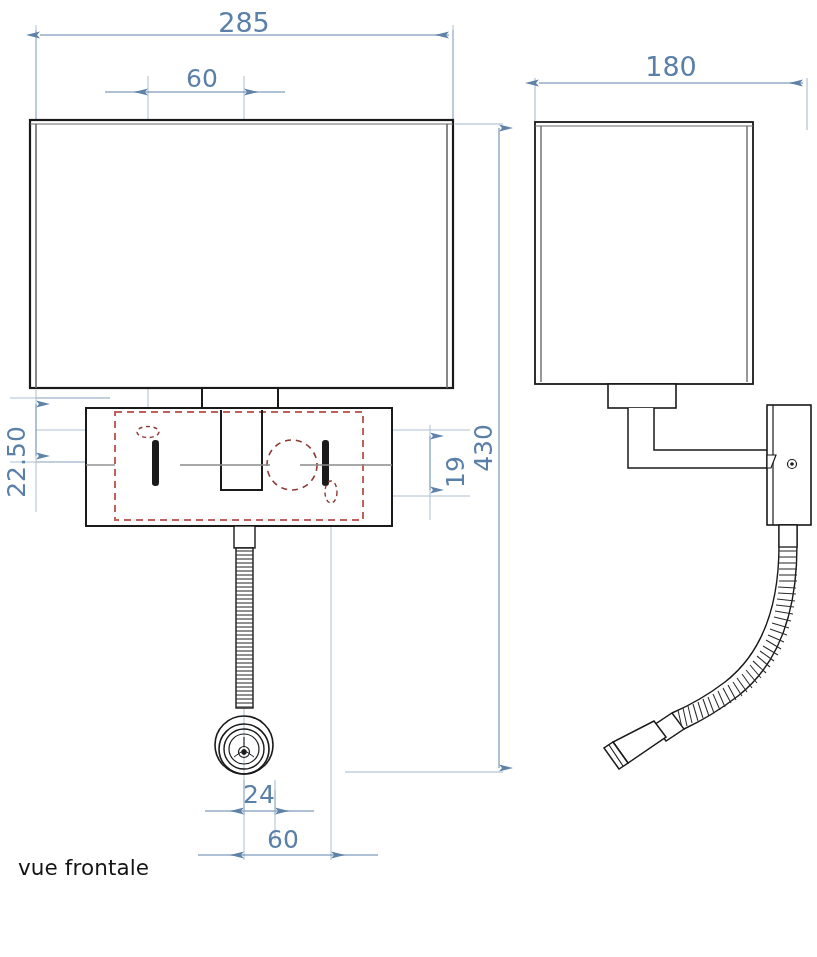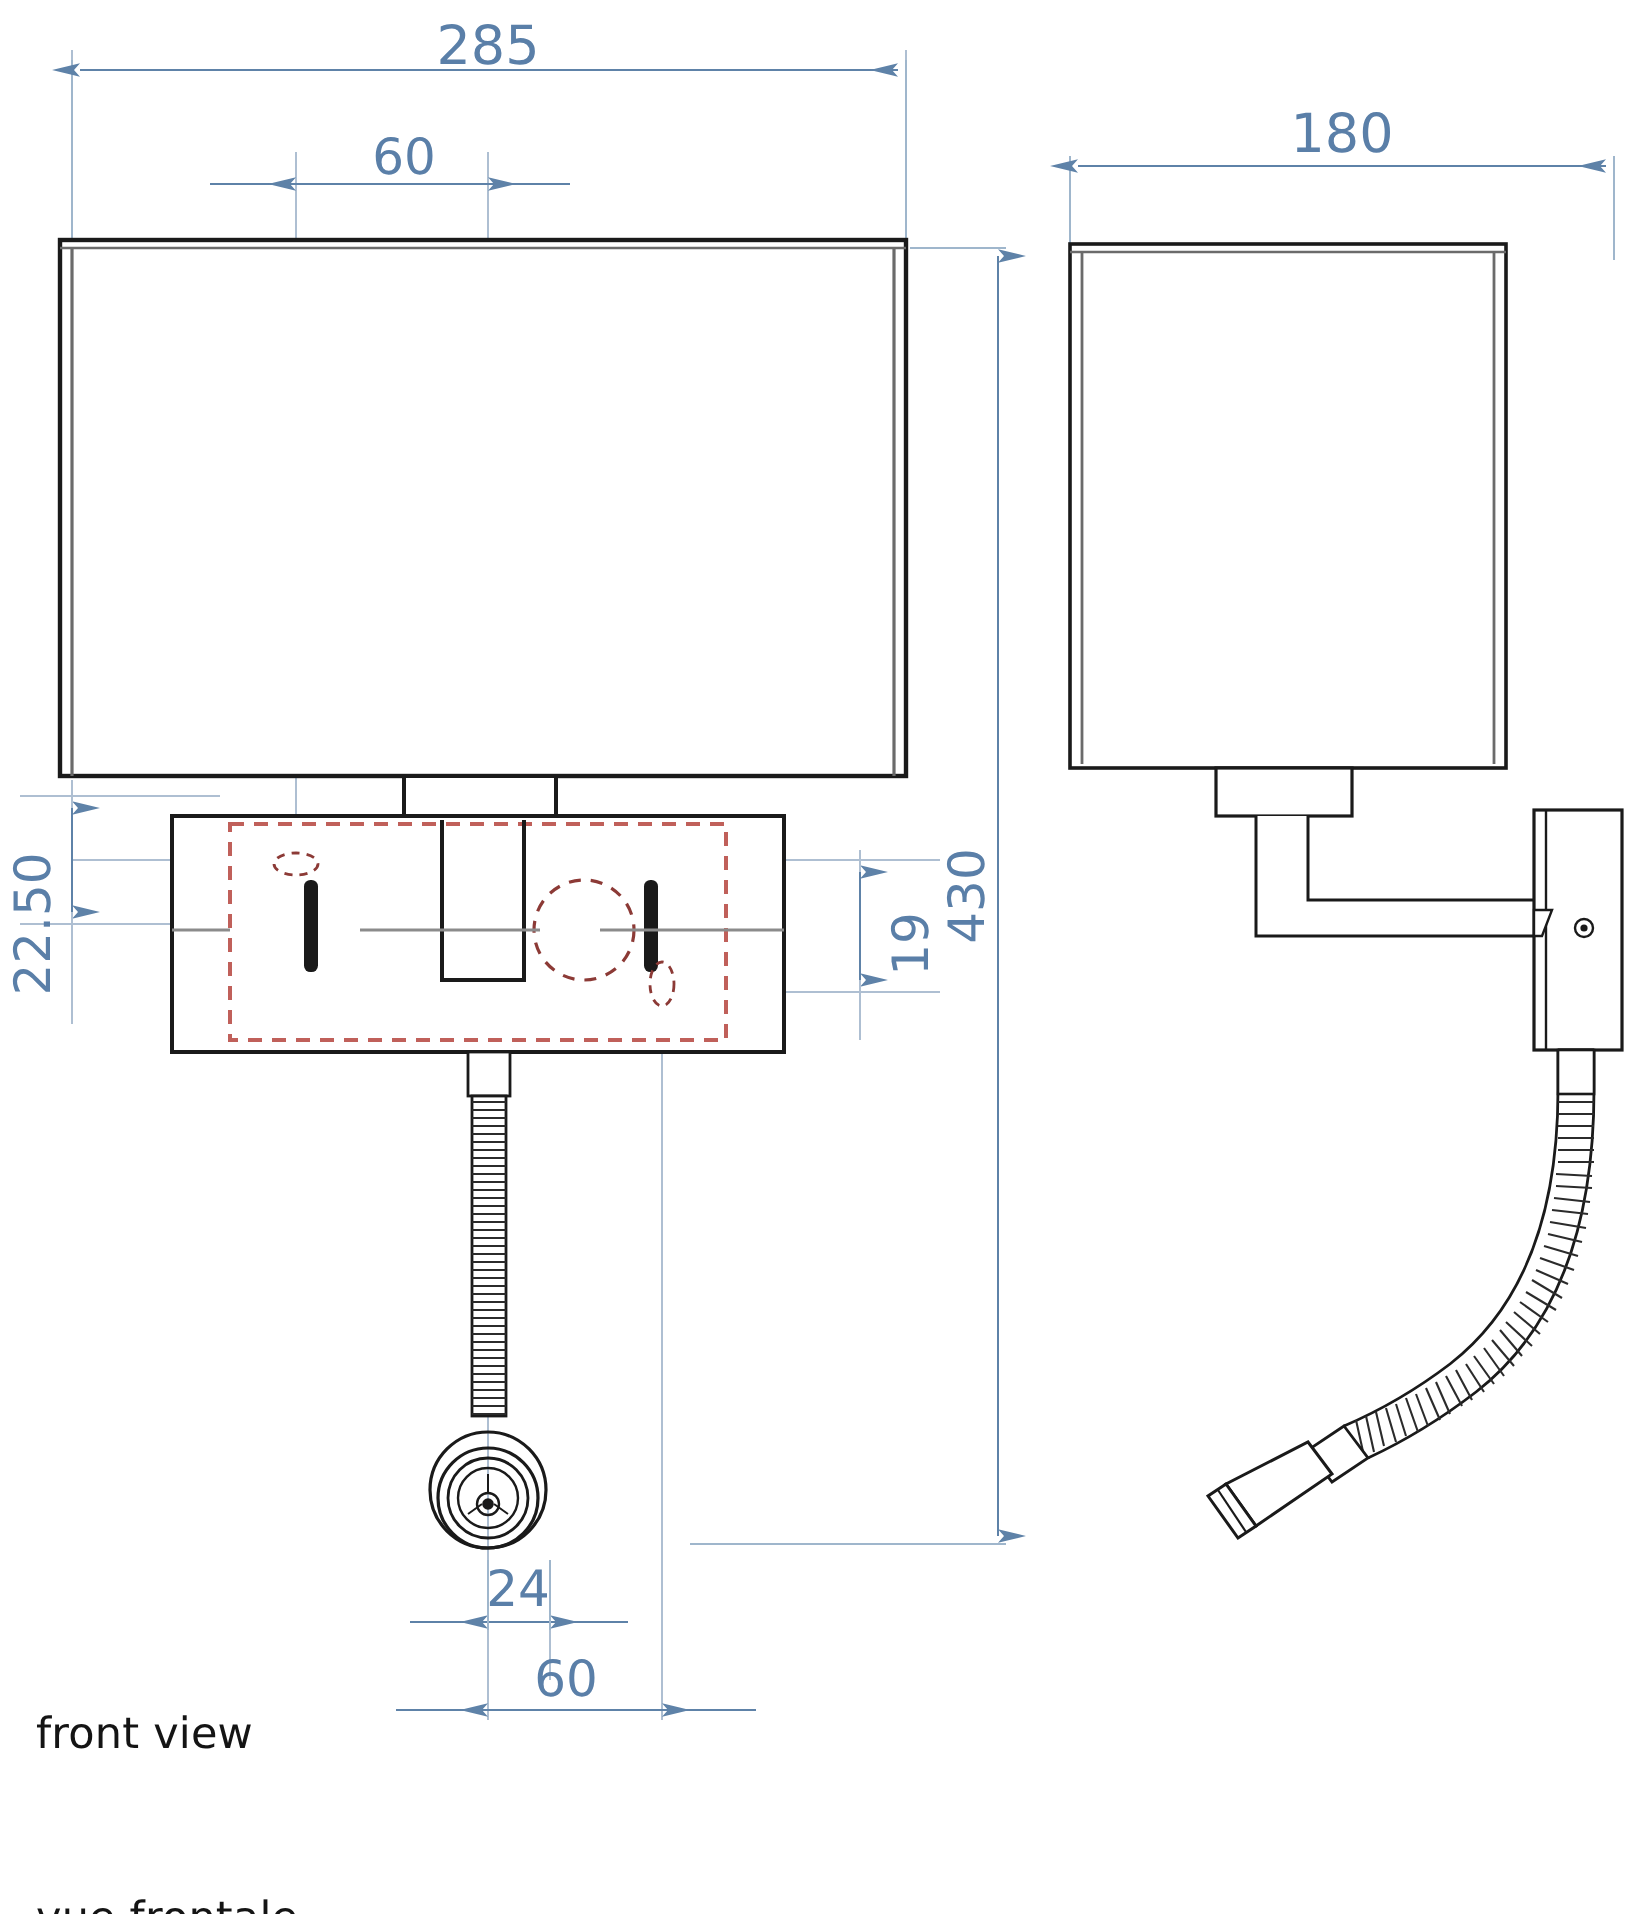--- a/index.html
+++ b/index.html
@@ -281,20 +281,19 @@
       <text x="0" y="0" font-size="25" text-anchor="middle" transform="translate(25,462) rotate(-90)">22.50</text>
       <text x="0" y="0" font-size="25" text-anchor="middle" transform="translate(464,472) rotate(-90)">19</text>
       <text x="0" y="0" font-size="25" text-anchor="middle" transform="translate(492,448) rotate(-90)">430</text>
       <text x="259" y="803" font-size="25" text-anchor="middle">24</text>
       <text x="283" y="848" font-size="25" text-anchor="middle">60</text>
       <text x="671" y="76" font-size="27" text-anchor="middle">180</text>
     </g>
   </svg>
 
   <div class="lang-block">
-    <span class="lang-line">front view</span>
     <span class="lang-line">vue frontale</span>
     
     
     
   </div>
 
 </div>
 
 </body></html>

